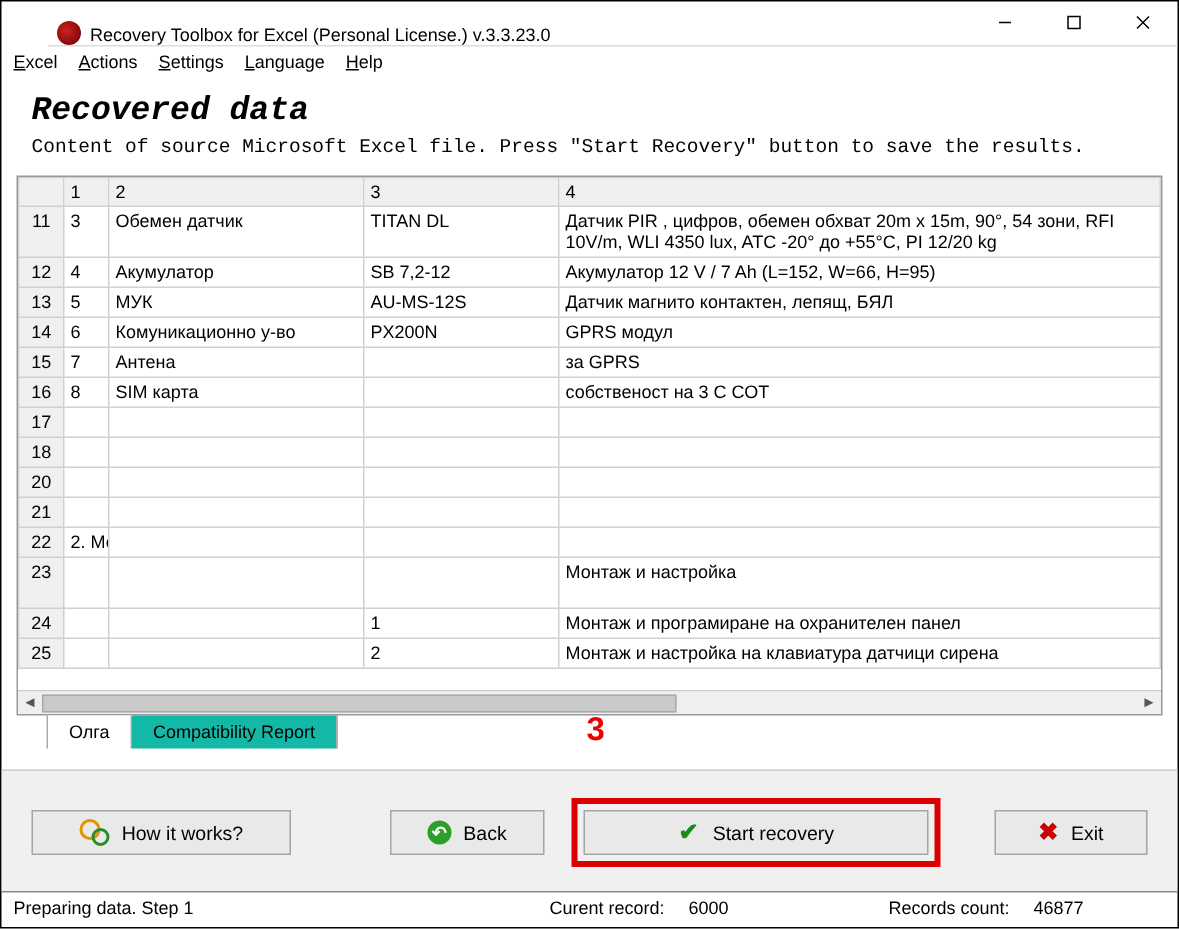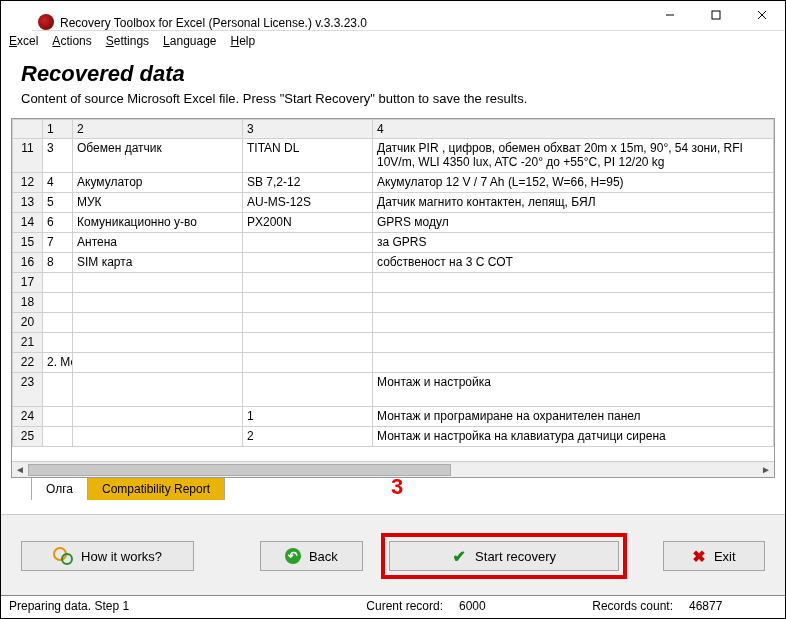--- a/index.html
+++ b/index.html
@@ -38,21 +38,21 @@
   
   .menubar {
     display: flex;
     gap: 14px;
     padding: 3px 8px;
     font-size: 12px;
   }
   .menubar span { text-decoration: underline; text-decoration-color: transparent; }
   .menubar span::first-letter { text-decoration: underline; }
   
-  .header { padding: 10px 20px 6px 20px; }
+  .header { padding: 10px 20px 6px 20px; font-family: Liberation Mono, monospace; }
   .header h1 { margin: 0 0 4px 0; font-size: 22px; font-weight: bold; font-style: italic; }
   .header .subtitle { font-size: 13px; }
   
   .grid-wrap {
     margin: 6px 10px 0 10px;
     border: 1px solid #999;
     flex: 0 0 360px;
     display: flex;
     flex-direction: column;
     overflow: hidden;
@@ -103,21 +103,21 @@
   .sheet-tabs {
     display: flex;
     margin: 0 10px 0 10px;
     border-bottom: 0;
     position: relative;
     padding-left: 20px;
   }
   .sheet-tab {
     padding: 4px 14px;
     font-size: 12px;
-    background: #eab308;
+    background: #14b8a6;
     border: 1px solid #aaa;
     border-top: none;
     border-bottom: none;
     position: relative;
   }
   .sheet-tab + .sheet-tab { border-left: none; }
   .sheet-tab.active { background: #fff; }
   .step-marker {
     position: absolute;
     left: 380px;

